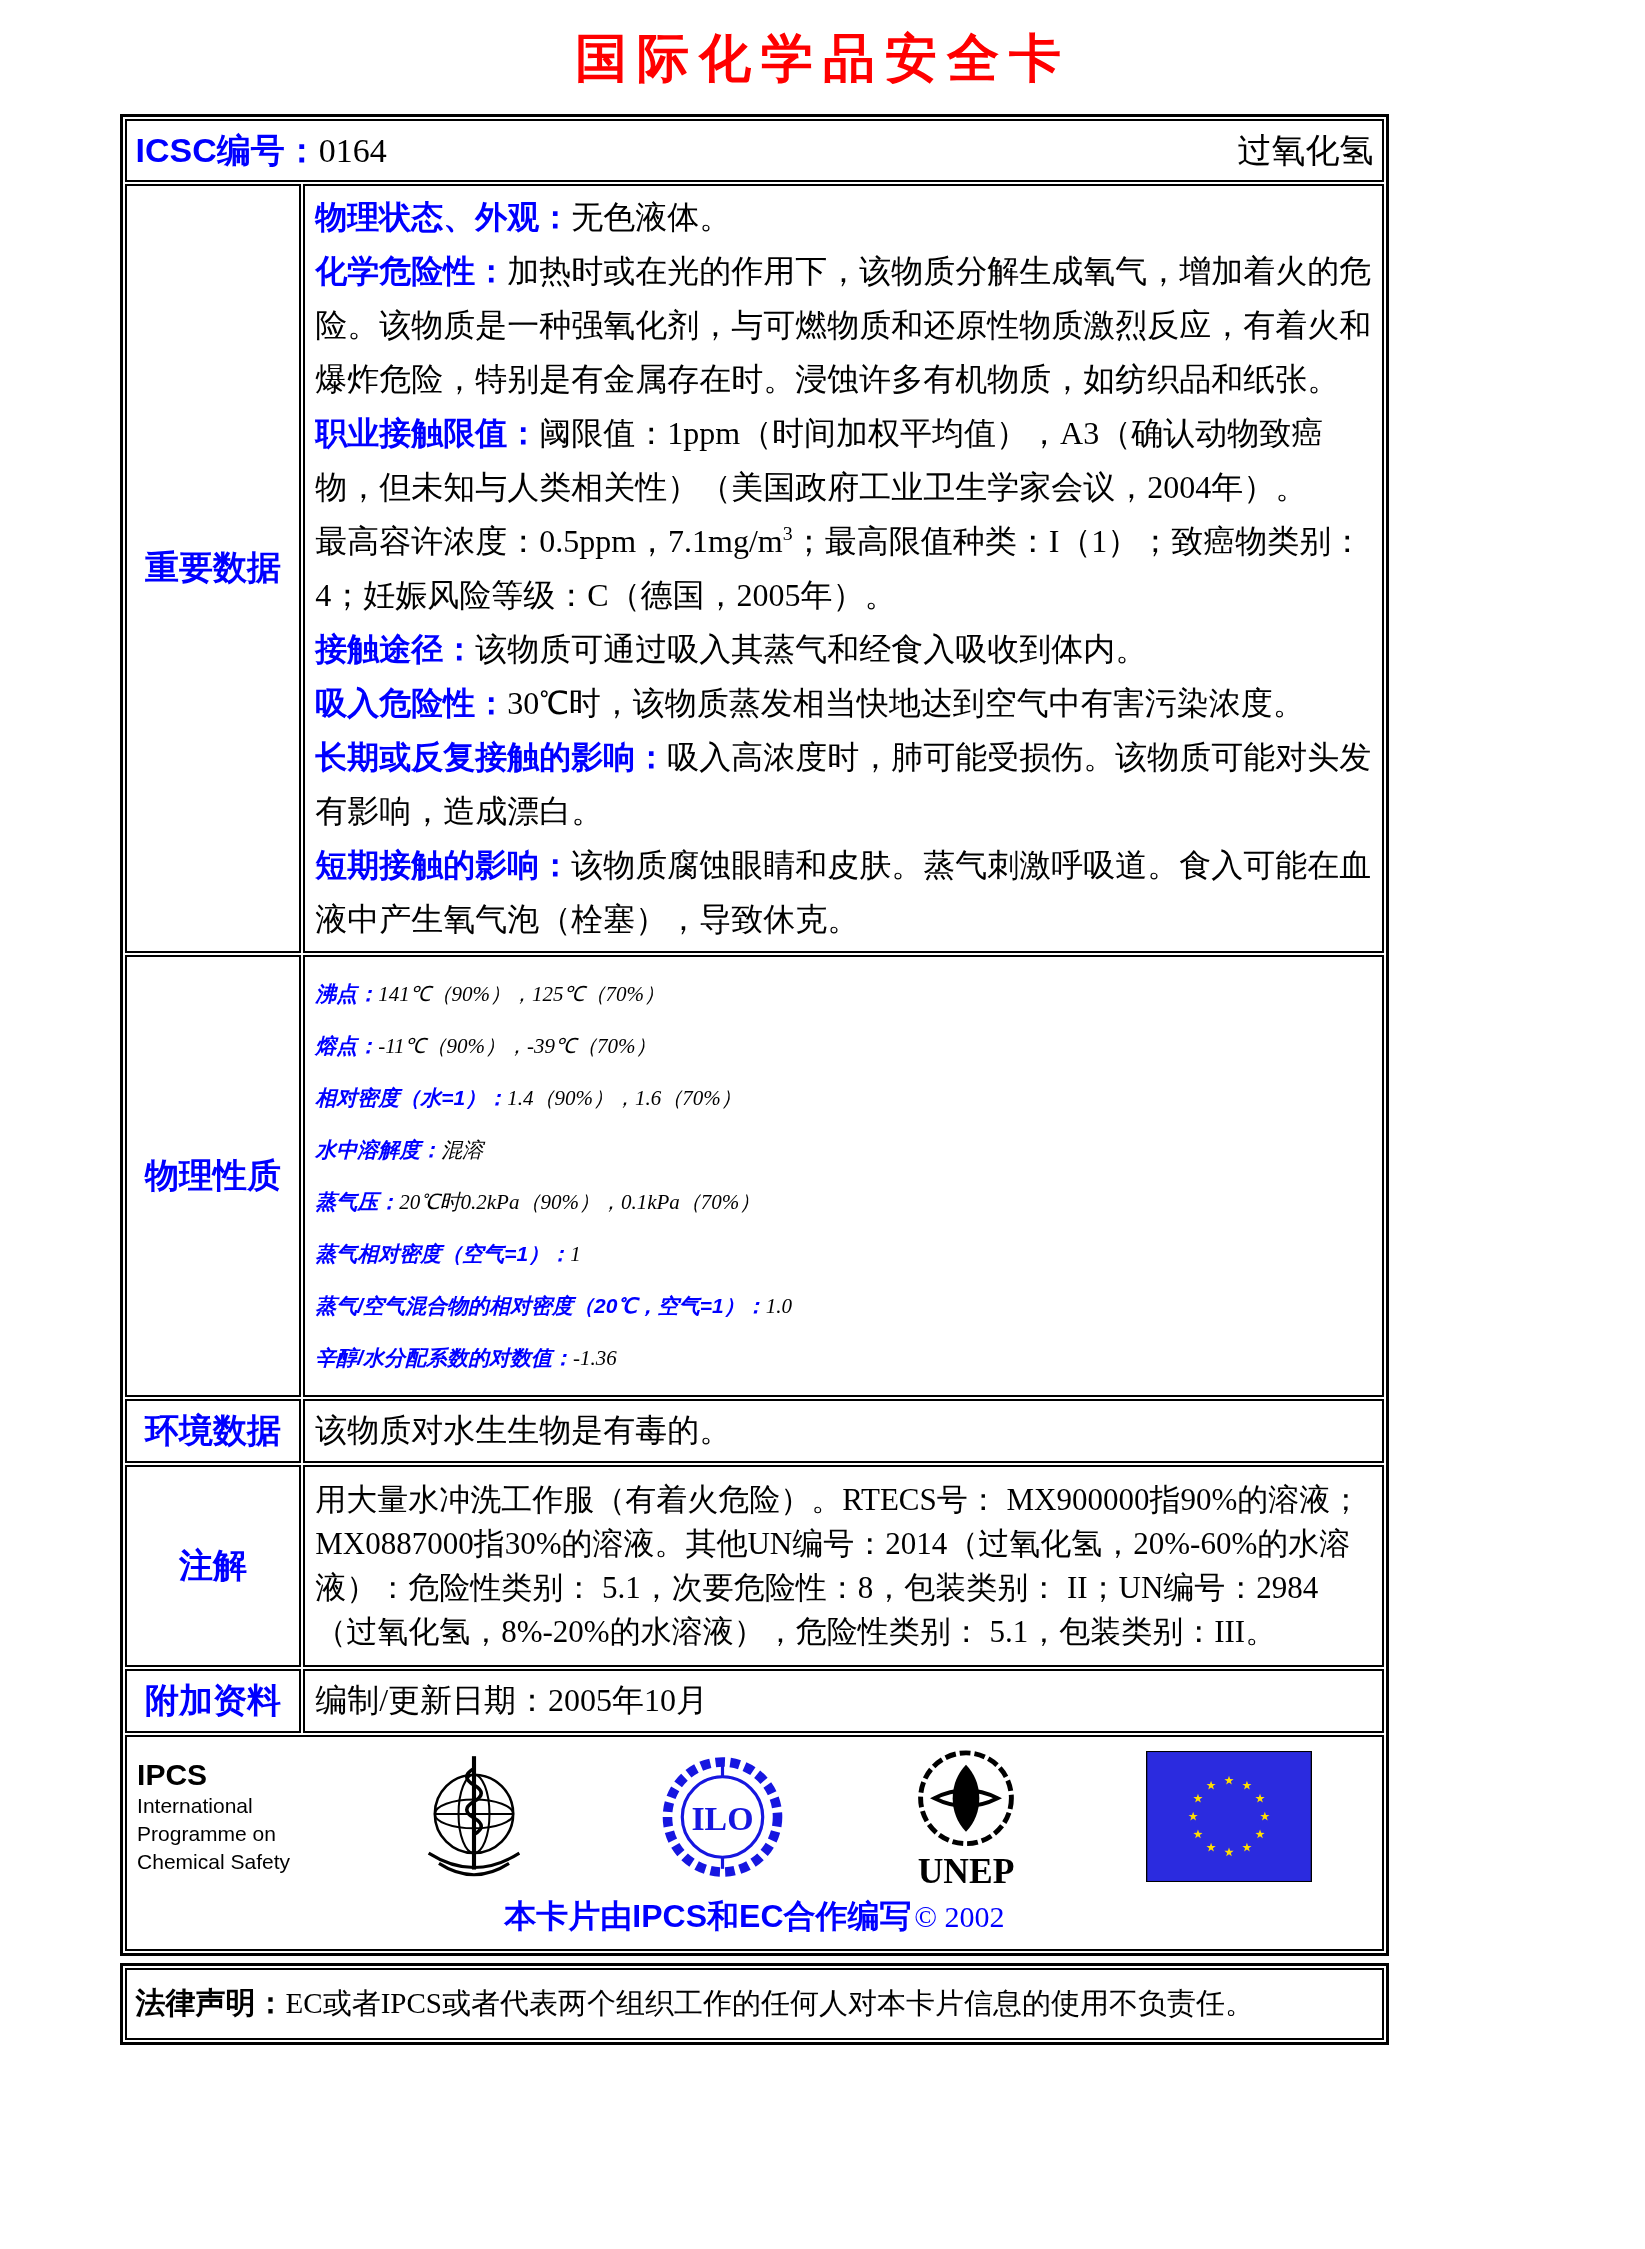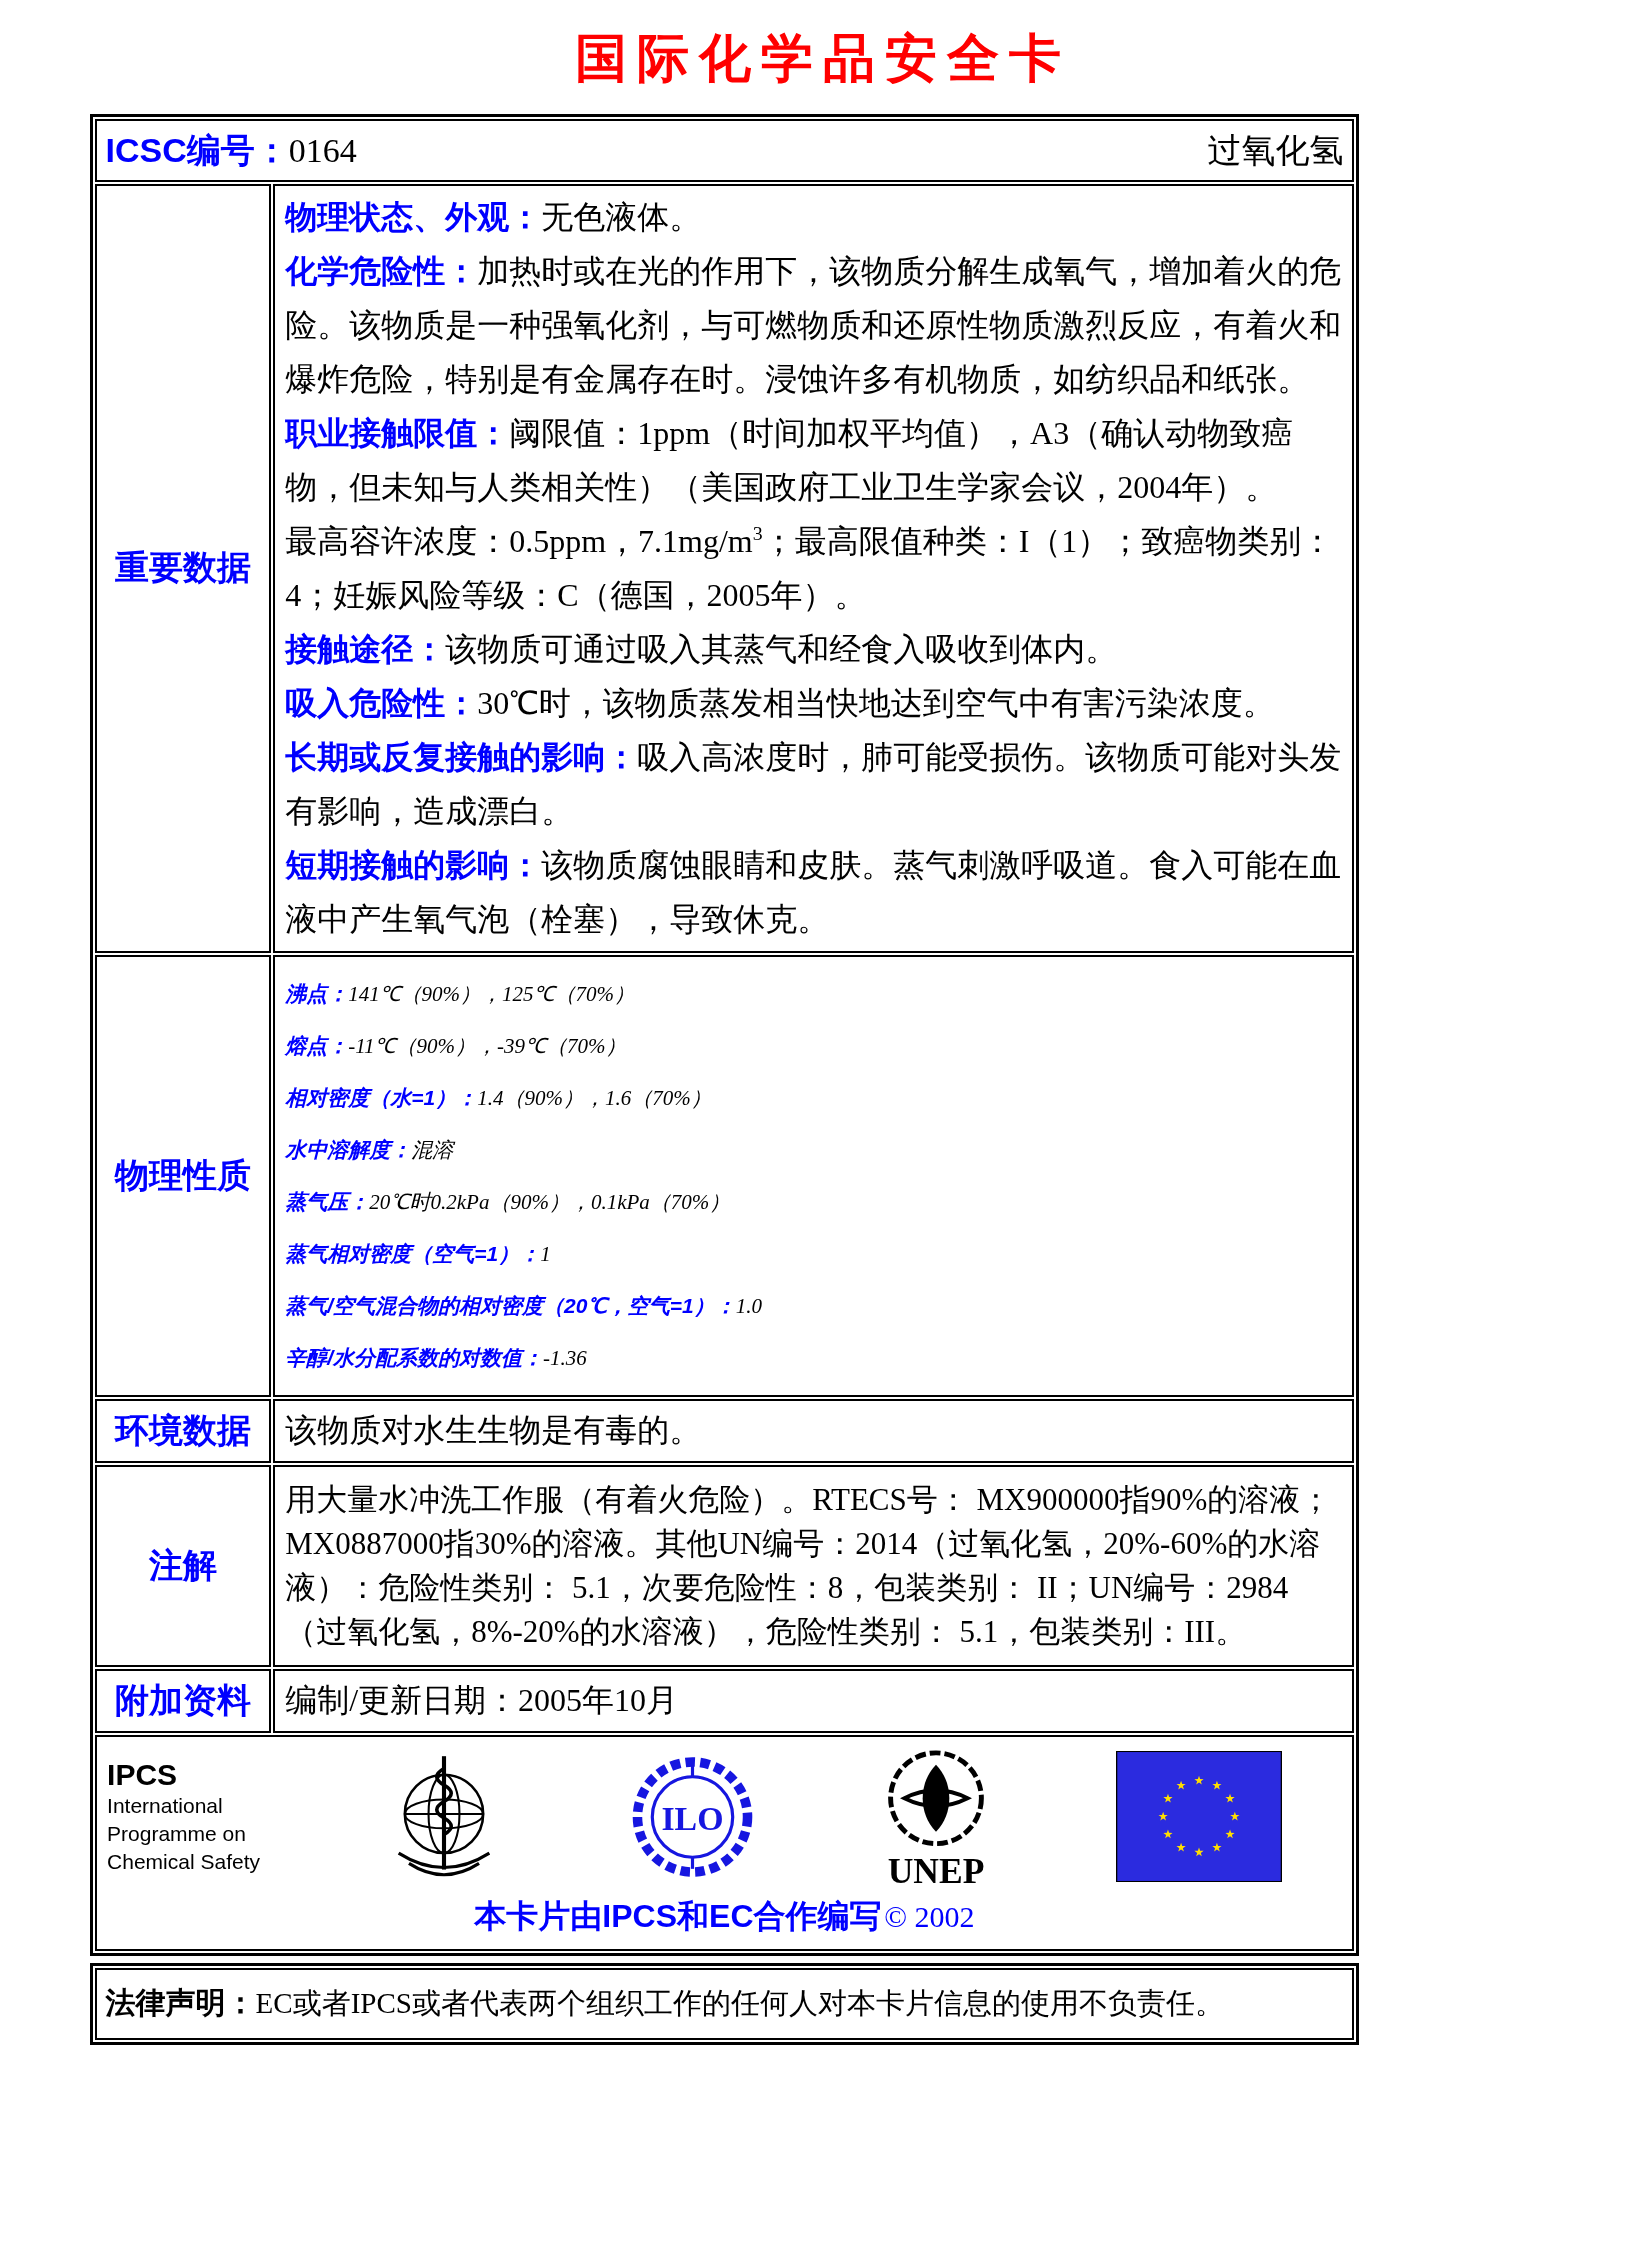--- a/index.html
+++ b/index.html
@@ -13,21 +13,21 @@
     font-family:"Liberation Serif", serif;color:var(--text-black);
     overflow:hidden;
   }
   .page-title{
     margin:24px 0 20px 0;text-align:center;
     font-family:"Liberation Serif", serif;font-weight:bold;
     font-size:52px;letter-spacing:10px;color:var(--title-red);
   }
   
   .card{
-    width:1269px;margin-left:90px;background:#fff;
+    width:1269px;margin-left:120px;background:#fff;
     border:3.5px solid #000;padding:2.1px;
     display:flex;flex-direction:column;row-gap:2.1px;
   }
   .row{display:flex;column-gap:2.1px;}
   .cell{border:2.1px solid #000;background:#fff;}
   .label-cell{
     flex:0 0 176px;display:flex;align-items:center;justify-content:center;
     font-family:"Liberation Sans", sans-serif;font-weight:bold;
     font-size:34px;color:var(--accent-blue);
   }

